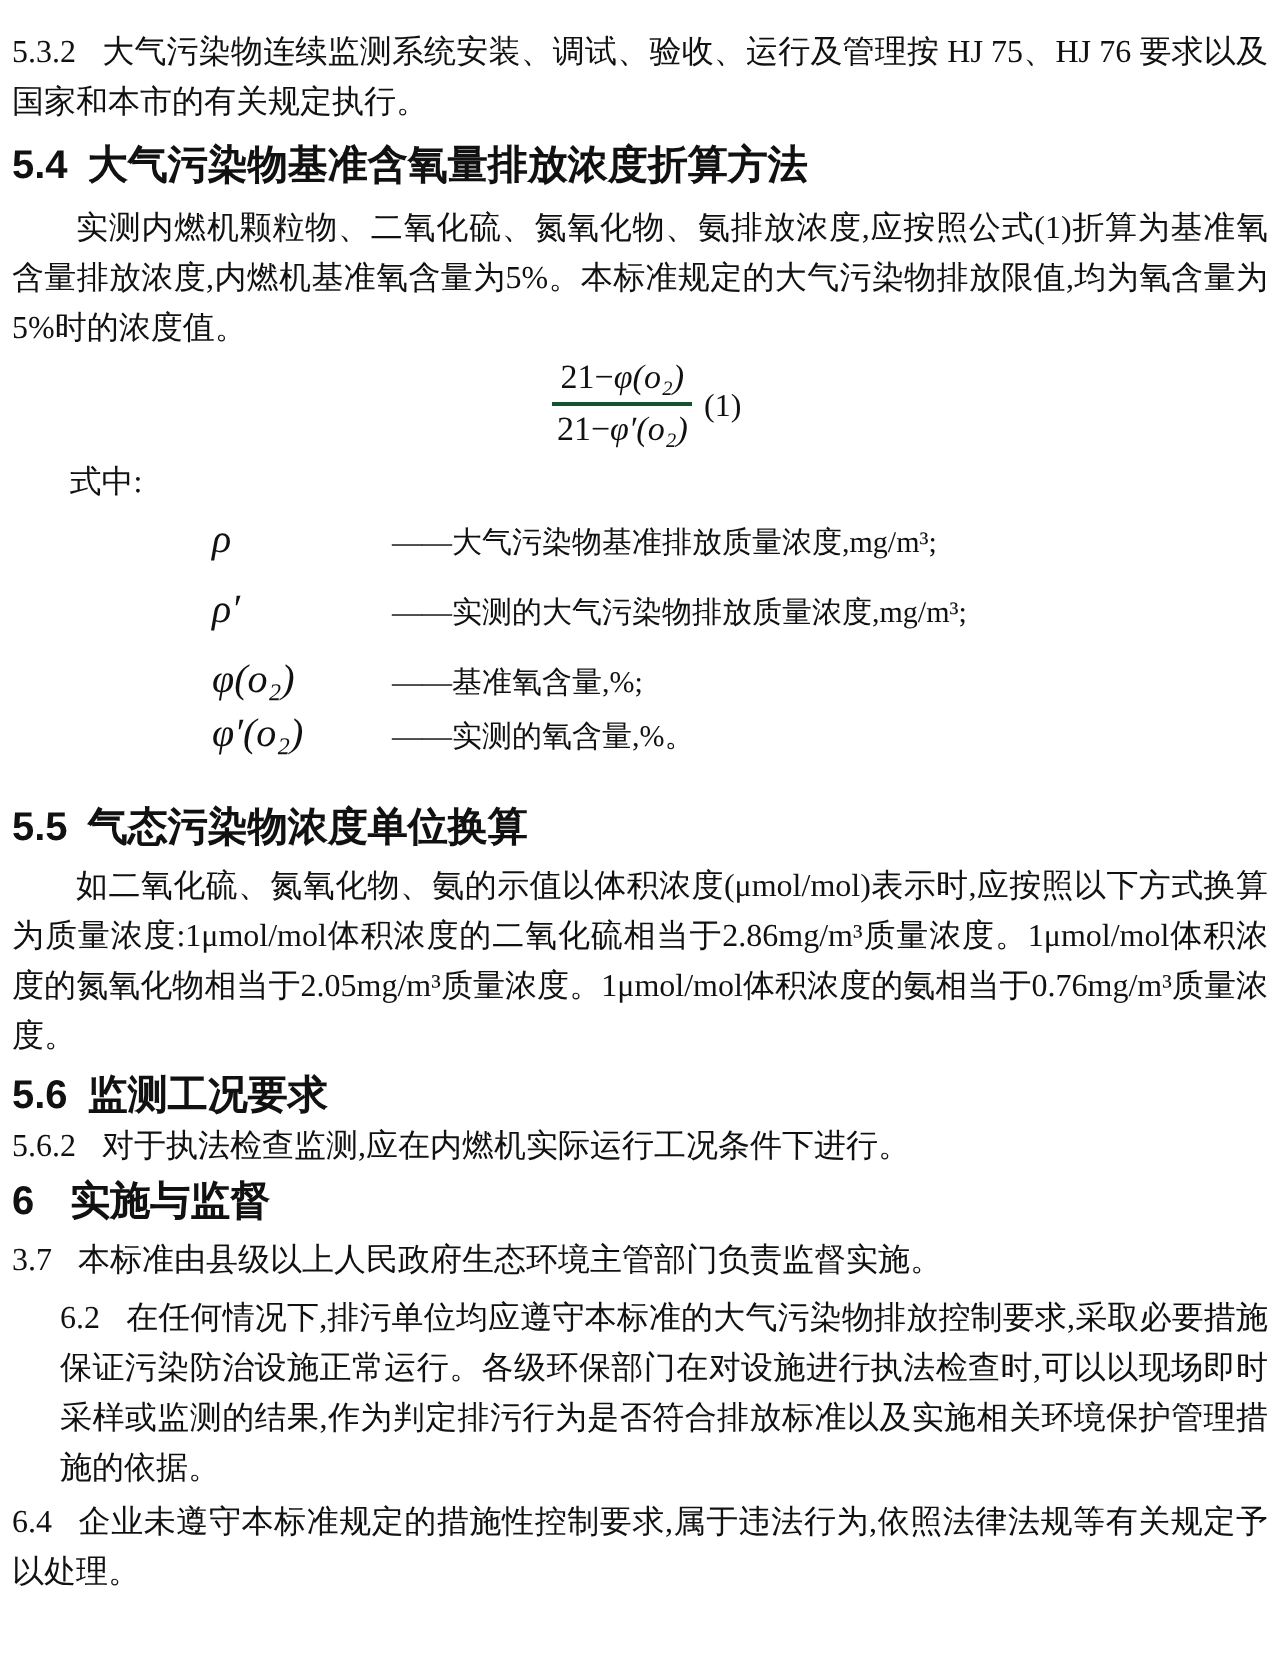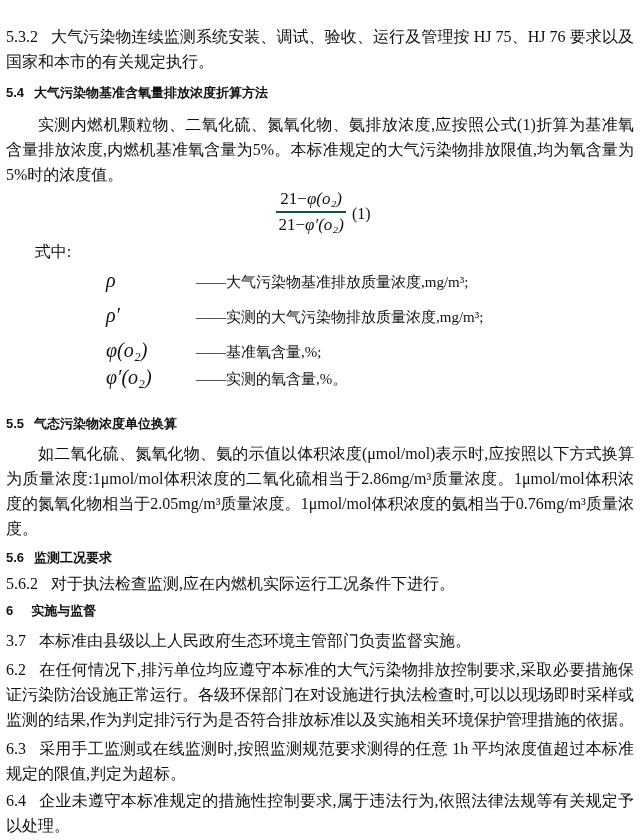--- a/index.html
+++ b/index.html
@@ -2,56 +2,56 @@
 <html lang="zh"><head>
 <meta charset="utf-8">
 <style>
   html,body { margin:0; padding:0; }
   body {
     width:640px; height:840px; overflow:hidden;
     background:#ffffff; color:#111111;
     font-family:"Liberation Serif","DejaVu Serif",serif;
     font-size:16px;
   }
-  .page { padding:24px 6px 0 6px; }
+  .page { padding:14px 6px 0 6px; }
 
   p { margin:0; }
   .clause {
     line-height:25px;
     text-align:justify;
   }
   .c-num { margin-right:13px; white-space:nowrap; }
 
   .para {
     line-height:25px;
     text-align:justify;
     text-indent:2em;
   }
 
   .heading {
     font-family:"Liberation Sans","DejaVu Sans",sans-serif;
     font-weight:bold;
-    font-size:13px;
+    font-size:20px;
     line-height:26px;
     margin:0;
   }
   .h-num { margin-right:10px; }
   .heading.wide .h-num { margin-right:18px; }
 
   
   .b-h54 { margin-top:6px; }
   .b-p54 { margin-top:6px; }
   .b-formula { margin-top:4px; }
   .b-where-label { margin-top:2px; }
   .b-h55 { margin-top:20px; }
   .b-p55 { margin-top:4px; }
   .b-h56 { margin-top:4px; }
   .b-h6 { margin-top:2px; }
   .b-c61 { margin-top:4px; }
-  .b-c62 { margin-top:4px; }
+  .b-c62 { margin-top:4px;margin-left:24px; }
   .b-c63 { margin-top:4px; }
   .b-c64 { margin-top:2px; }
 
   
   .formula { text-align:center; }
   .f-lhs {
     font-size:24px;
     font-style:italic;
     letter-spacing:1px;
   }
@@ -148,21 +148,18 @@
   </h2>
 
   <p class="clause b-c61">
     <span class="c-num">3.7</span><span>本标准由县级以上人民政府生态环境主管部门负责监督实施。</span>
   </p>
 
   <p class="clause b-c62">
     <span class="c-num">6.2</span><span>在任何情况下,排污单位均应遵守本标准的大气污染物排放控制要求,采取必要措施保证污染防治设施正常运行。各级环保部门在对设施进行执法检查时,可以以现场即时采样或监测的结果,作为判定排污行为是否符合排放标准以及实施相关环境保护管理措施的依据。</span>
   </p>
 
-  <p class="clause b-c63">
-    <span class="c-num">6.3</span><span>采用手工监测或在线监测时,按照监测规范要求测得的任意 1h 平均浓度值超过本标准规定的限值,判定为超标。</span>
-  </p>
 
   <p class="clause b-c64">
     <span class="c-num">6.4</span><span>企业未遵守本标准规定的措施性控制要求,属于违法行为,依照法律法规等有关规定予以处理。</span>
   </p>
 
 </div>
 
 </body></html>

